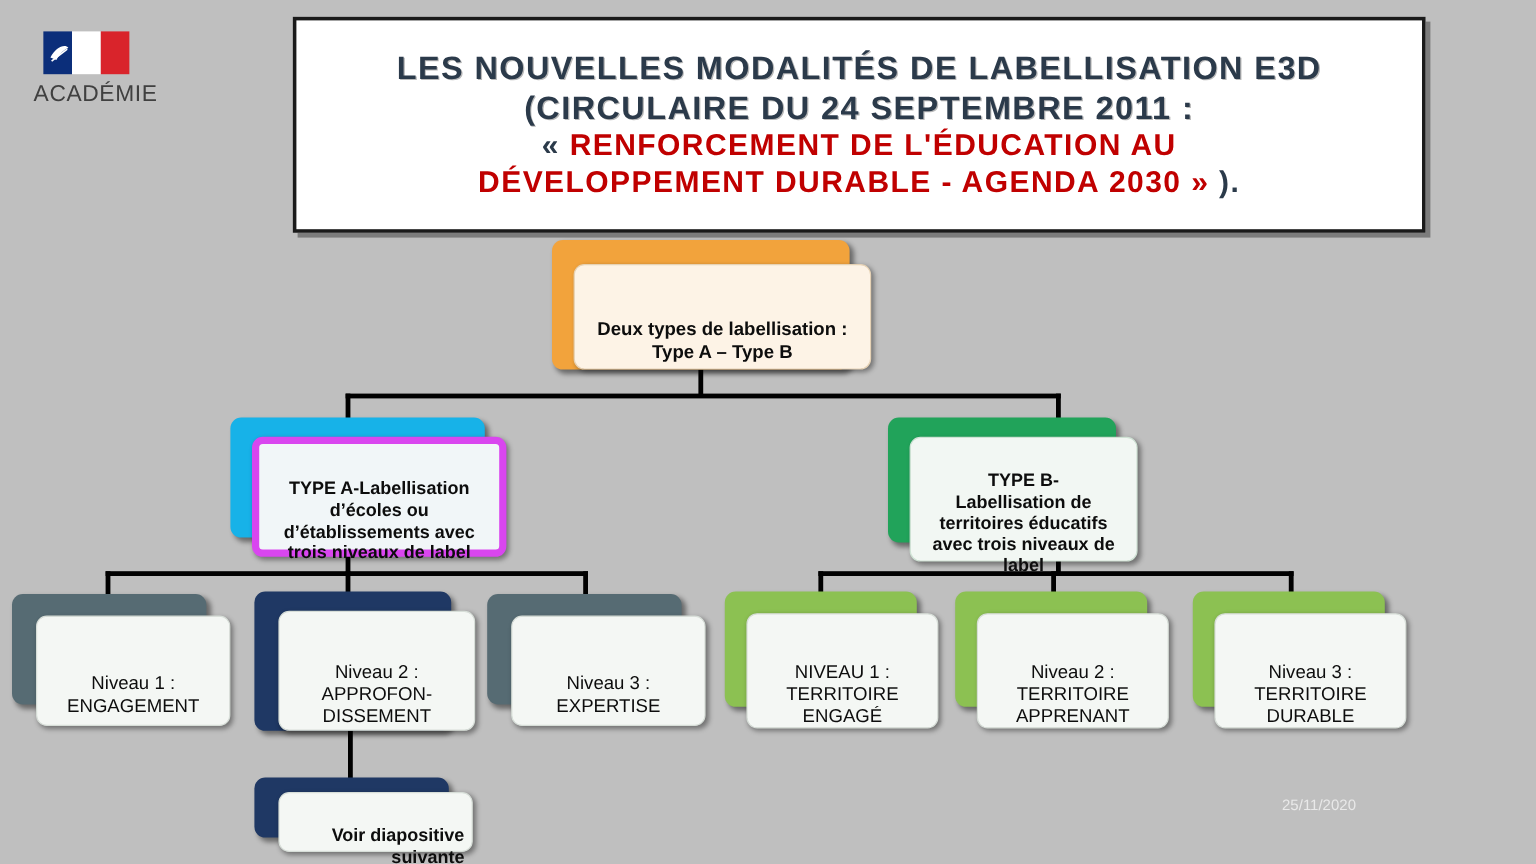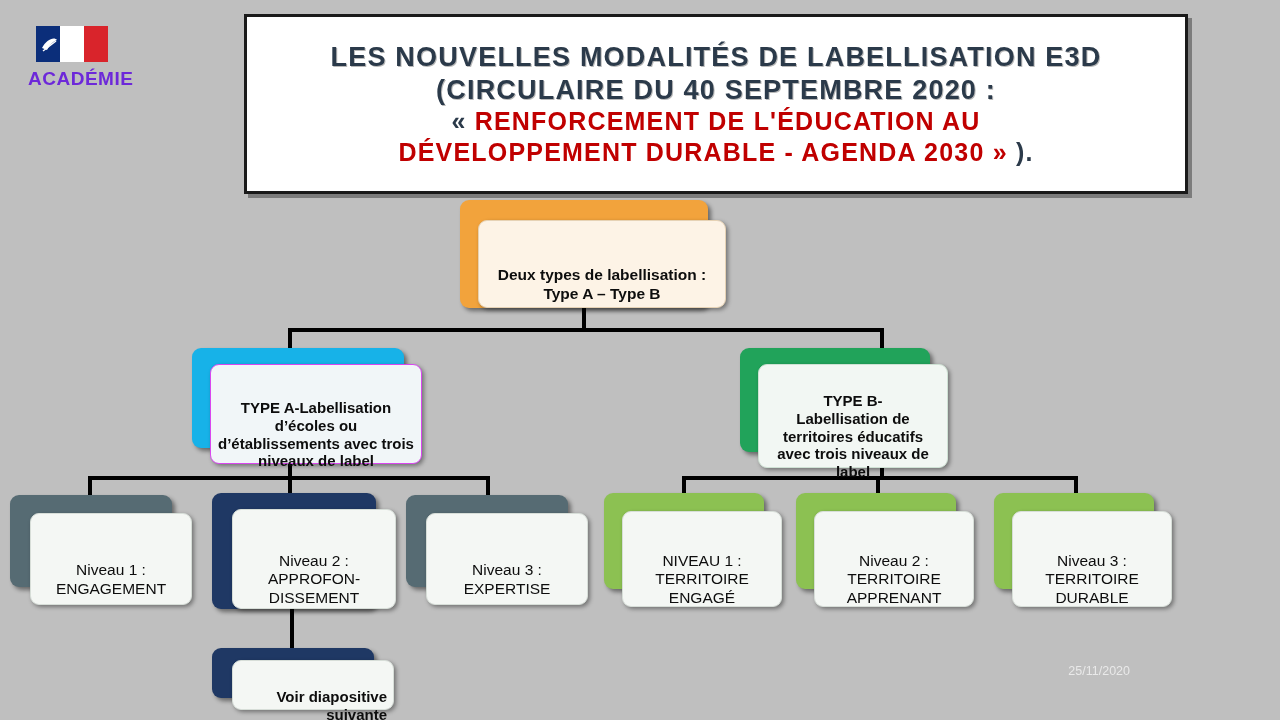--- a/index.html
+++ b/index.html
@@ -28,24 +28,24 @@
     width: 180px;
   }
   .logo-flag {
     width: 72px;
     height: 36px;
     display: block;
     margin-left: 8px;
   }
   .logo-name {
     font-family: "Liberation Sans", sans-serif;
-    font-weight: bold;
+    font-weight: normal;
     font-size: 19px;
     letter-spacing: 0.5px;
-    color: #6d28d9;
+    color: #404040;
     line-height: 1.12;
     margin-top: 6px;
   }
   .logo-motto {
     font-family: "Liberation Serif", serif;
     font-style: italic;
     font-size: 11.5px;
     color: #111;
     line-height: 1.28;
     margin-top: 6px;
@@ -133,21 +133,21 @@
     left: 18px; top: 20px; width: 248px; height: 88px;
     background: #fdf3e6; border: 1px solid #e6d2b5;
   }
   #node-root .label { font-size: 15.5px; }
 
   
   #node-typeA { left: 192px; top: 348px; width: 212px; height: 100px; }
   #node-typeA .shadow-card { background: #17b2e8; }
   #node-typeA .front-card {
     left: 18px; top: 16px; width: 212px; height: 100px;
-    background: #f1f6f8; border: 1px solid #d946ef;
+    background: #f1f6f8; border: 6px solid #d946ef;
   }
   #node-typeA .label { font-size: 15px; }
 
   
   #node-typeB { left: 740px; top: 348px; width: 190px; height: 104px; }
   #node-typeB .shadow-card { background: #21a35a; }
   #node-typeB .front-card {
     left: 18px; top: 16px; width: 190px; height: 104px;
     background: #f2f7f3; border: 1px solid #cfe2d4;
   }
@@ -211,21 +211,21 @@
       <path d="M6 22 C10 14, 18 10, 21 14 C18 15, 14 18, 11 24 Z" fill="#ffffff"></path>
       <path d="M7 25 L20 15" stroke="#ffffff" stroke-width="1.4"></path>
     </svg>
     <div class="logo-name">
       <div>ACADÉMIE</div>
     </div>
   </div>
 
   <div class="title-box">
     <div class="title-line t-dark">LES NOUVELLES MODALITÉS DE LABELLISATION E3D</div>
-    <div class="title-line t-dark">(CIRCULAIRE DU 40 SEPTEMBRE 2020 :</div>
+    <div class="title-line t-dark">(CIRCULAIRE DU 24 SEPTEMBRE 2011 :</div>
     <div class="title-line t-mixed">
       <span class="guill">« </span><span class="red">RENFORCEMENT DE L'ÉDUCATION AU</span>
     </div>
     <div class="title-line t-mixed">
       <span class="red">DÉVELOPPEMENT DURABLE - AGENDA 2030 »</span><span class="dark"> ).</span>
     </div>
   </div>
 
   <div class="line" style="left:582px; top:308px; width:4px; height:22px;"></div>
 

